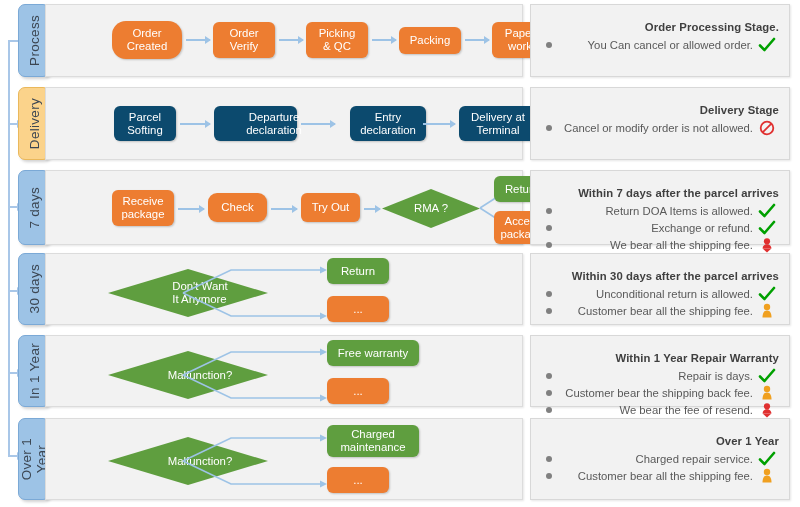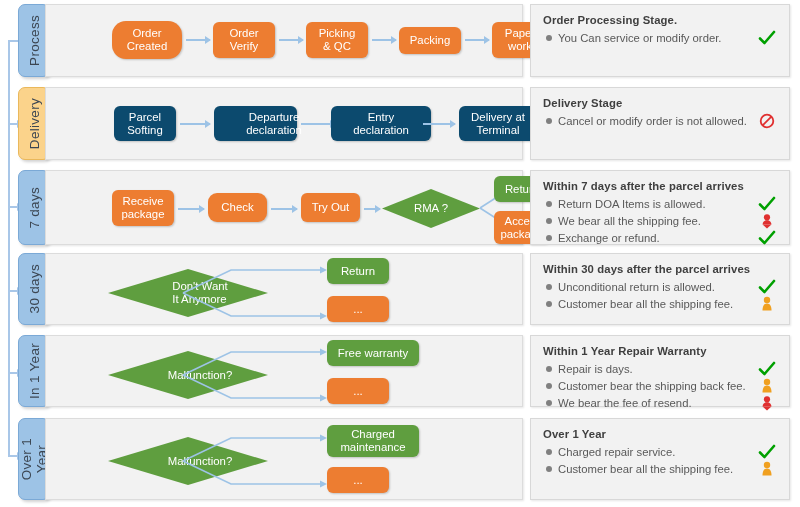--- a/index.html
+++ b/index.html
@@ -39,21 +39,22 @@
 
   .flowpane{
     position:absolute;left:27px;top:0;width:478px;height:100%;
     background:#f2f2f2;border:1px solid #dcdcdc;box-sizing:border-box;
     box-shadow:1px 1px 2px rgba(0,0,0,.10);
   }
   .notepane{
     position:absolute;left:512px;top:0;width:260px;height:100%;
     background:#f2f2f2;border:1px solid #d8d8d8;box-sizing:border-box;
     box-shadow:1px 1px 2px rgba(0,0,0,.10);
-    padding:9px 10px 0 11px;
+    padding:16px 10px 0 11px;
+    text-align:right;
   }
   .note-title{
     font-size:11.3px;font-weight:bold;color:#3f3f3f;
     margin:0 0 4px 1px;letter-spacing:.1px;
   }
   .note-item{
     display:flex;align-items:flex-start;
     font-size:11.3px;color:#595959;line-height:16px;margin-bottom:1px;
     position:relative;padding-right:26px;
   }
@@ -134,42 +135,42 @@
       <div class="arr" style="left:326px;top:34px;width:24px;"></div>
       <div class="node n-orange" style="left:353px;top:22px;width:62px;height:27px;"><span>Packing</span></div>
       <div class="arr" style="left:419px;top:34px;width:24px;"></div>
       <div class="node n-orange" style="left:446px;top:17px;width:56px;height:36px;"><span>Paper
 work</span></div>
     </div>
     <div class="notepane">
       <div class="note-title">Order Processing Stage.</div>
       <div class="note-item">
         <i class="note-bullet"></i>
-        <span class="note-text">You Can service or modify order.</span>
+        <span class="note-text">You Can cancel or allowed order.</span>
         <span class="note-icon">
           <svg viewBox="0 0 20 16" width="20" height="16">
               <path d="M3 8.5 L7.5 13 L17 2" stroke="#00a000" stroke-width="2.6" fill="none" stroke-linecap="round" stroke-linejoin="round"></path>
             </svg>
         </span>
       </div>
     </div>
   </div>
 
   <div class="row" style="top:87px;height:73px;">
     <div class="stage-tab tab-gold">
       <span>Delivery</span>
     </div>
     <div class="flowpane">
       <div class="node n-gold" style="left:68px;top:18px;width:62px;height:35px;"><span>Parcel
 Softing</span></div>
       <div class="arr" style="left:134px;top:35px;width:30px;"></div>
       <div class="node n-gold" style="left:168px;top:18px;width:83px;height:35px;padding-left:39px;"><span>Departure
 declaration</span></div>
       <div class="arr" style="left:255px;top:35px;width:34px;"></div>
-      <div class="node n-gold" style="left:285px;top:18px;width:100px;height:35px;"><span>Entry
+      <div class="node n-gold" style="left:304px;top:18px;width:76px;height:35px;"><span>Entry
 declaration</span></div>
       <div class="arr" style="left:377px;top:35px;width:32px;"></div>
       <div class="node n-gold" style="left:413px;top:18px;width:78px;height:35px;"><span>Delivery at
 Terminal</span></div>
     </div>
     <div class="notepane">
       <div class="note-title">Delivery Stage</div>
       <div class="note-item">
         <i class="note-bullet"></i>
         <span class="note-text">Cancel or modify order  is not allowed.</span>
@@ -222,35 +223,35 @@
         <i class="note-bullet"></i>
         <span class="note-text">Return DOA Items is allowed.</span>
         <span class="note-icon">
           <svg viewBox="0 0 20 16" width="20" height="16">
               <path d="M3 8.5 L7.5 13 L17 2" stroke="#00a000" stroke-width="2.6" fill="none" stroke-linecap="round" stroke-linejoin="round"></path>
             </svg>
         </span>
       </div>
       <div class="note-item">
         <i class="note-bullet"></i>
+        <span class="note-text">Exchange or refund.</span>
+        <span class="note-icon">
+          <svg viewBox="0 0 20 16" width="20" height="16">
+              <path d="M3 8.5 L7.5 13 L17 2" stroke="#00a000" stroke-width="2.6" fill="none" stroke-linecap="round" stroke-linejoin="round"></path>
+            </svg>
+        </span>
+      </div>
+      <div class="note-item">
+        <i class="note-bullet"></i>
         <span class="note-text">We bear all the shipping fee.</span>
         <span class="note-icon">
           <svg viewBox="0 0 20 16" width="20" height="16">
               <circle cx="10" cy="4.3" r="3.1" fill="#e03030"></circle>
               <path d="M10 7.2 C6.6 7.2 5.6 10 5.6 11.4 L14.4 11.4 C14.4 10 13.4 7.2 10 7.2 Z" fill="#e03030"></path>
               <path d="M5.6 11.4 L10 15.5 L14.4 11.4 Z" fill="#e03030"></path>
-            </svg>
-        </span>
-      </div>
-      <div class="note-item">
-        <i class="note-bullet"></i>
-        <span class="note-text">Exchange or refund.</span>
-        <span class="note-icon">
-          <svg viewBox="0 0 20 16" width="20" height="16">
-              <path d="M3 8.5 L7.5 13 L17 2" stroke="#00a000" stroke-width="2.6" fill="none" stroke-linecap="round" stroke-linejoin="round"></path>
             </svg>
         </span>
       </div>
     </div>
   </div>
 
   <div class="row" style="top:253px;height:72px;">
     <div class="stage-tab tab-blue">
       <span>30 days</span>
     </div>

